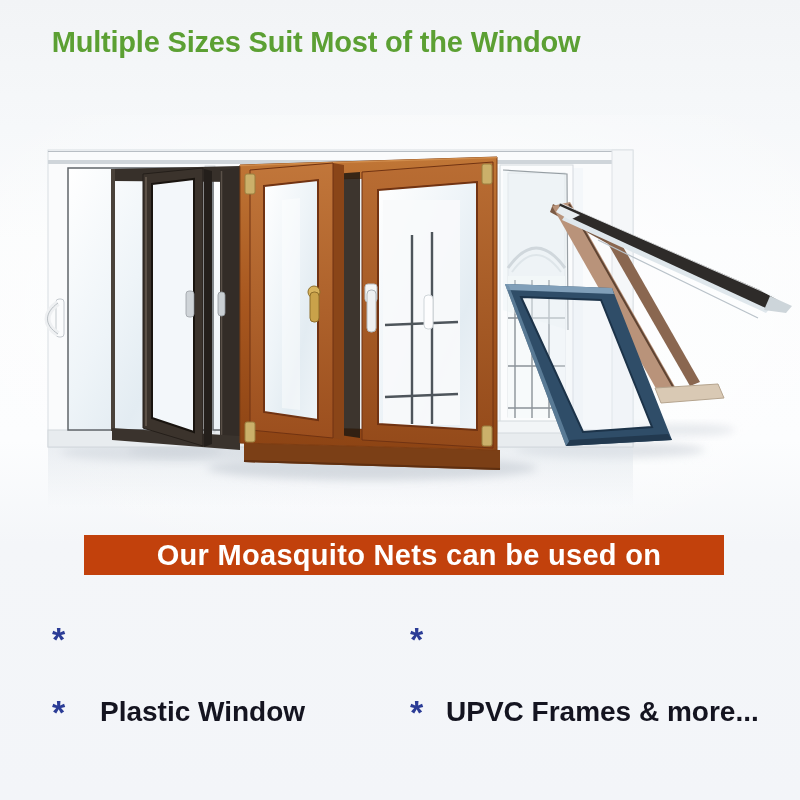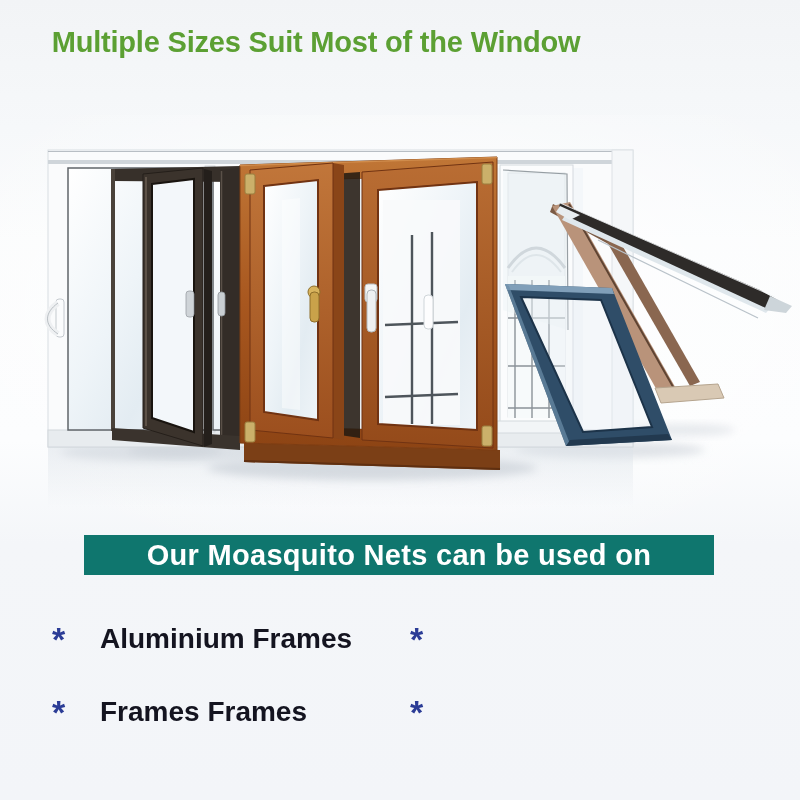--- a/index.html
+++ b/index.html
@@ -8,22 +8,22 @@
     font-family:"Liberation Sans",sans-serif;
     background:linear-gradient(180deg,#f2f4f6 0%,#f6f8fa 16%,#fbfcfd 30%,#fcfdfe 55%,#f4f6f9 68%,#f3f5f9 100%);
   }
   .heading{
     position:absolute;top:26px;left:0;width:632px;
     text-align:center;font-weight:700;font-size:29px;line-height:33px;
     letter-spacing:-0.2px;color:#5ca033;
   }
   .banner{
     position:absolute;left:84px;top:535px;width:630px;height:40px;
-    background:#0f766e;color:#ffffff;text-align:center;
-    font-weight:700;font-size:29px;line-height:40px;letter-spacing:0.3px;
+    background:#c2410c;color:#ffffff;text-align:center;
+    font-weight:700;font-size:29px;line-height:40px;letter-spacing:0.3px;padding-left:10px;
   }
   .scene{position:absolute;left:0;top:115px;width:800px;height:420px;}
   .feature{
     position:absolute;display:flex;align-items:flex-start;
     font-weight:700;font-size:28px;line-height:30px;color:#141420;
   }
   .feature .ast{
     font-size:34px;font-weight:700;color:#2b3c96;
     position:relative;top:5px;line-height:20px;flex:0 0 auto;
   }
@@ -216,24 +216,24 @@
     </g>
   </g>
 </svg>
 
 <div class="banner">
   <span>Our Moasquito Nets can be used on</span>
 </div>
 
 <div class="feature col-left f-0">
   <span class="ast">*</span>
-  <span class="lbl">Aluminium Frames</span>
 </div>
 <div class="feature col-right f-1">
   <span class="ast">*</span>
 </div>
 <div class="feature col-left f-2">
   <span class="ast">*</span>
-  <span class="lbl">Frames Frames</span>
+  <span class="lbl">Plastic Window</span>
 </div>
 <div class="feature col-right f-3">
   <span class="ast">*</span>
+  <span class="lbl">UPVC Frames &amp; more...</span>
 </div>
 
 </body></html>

